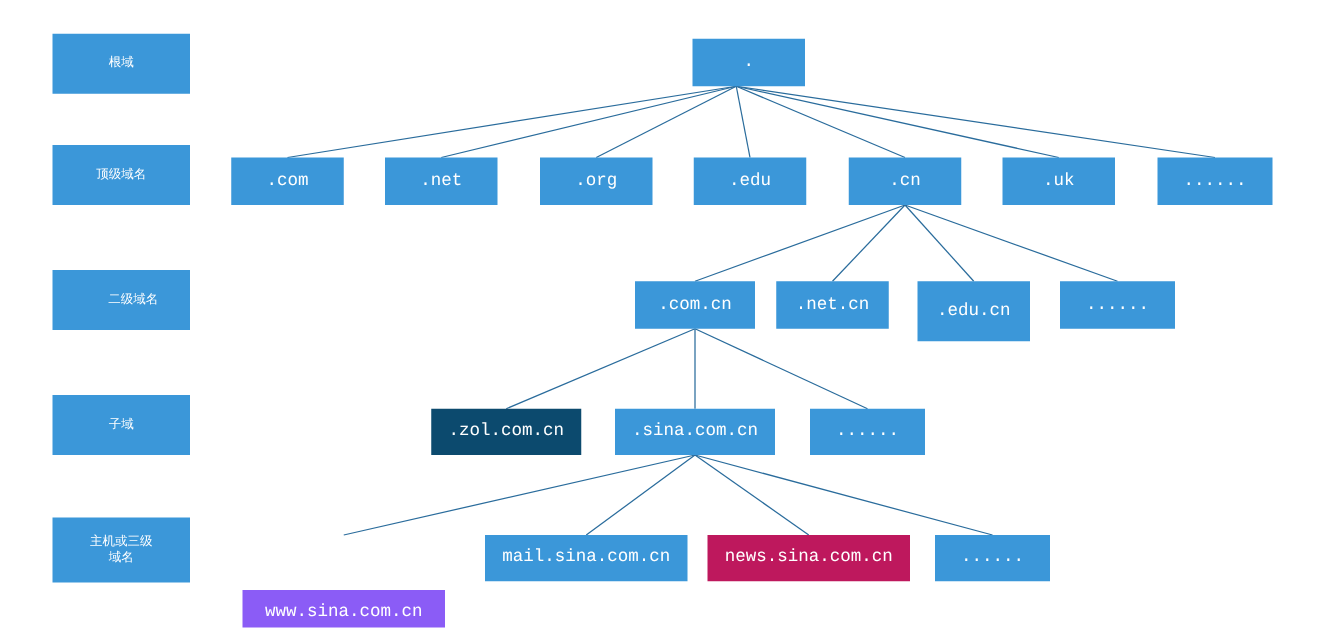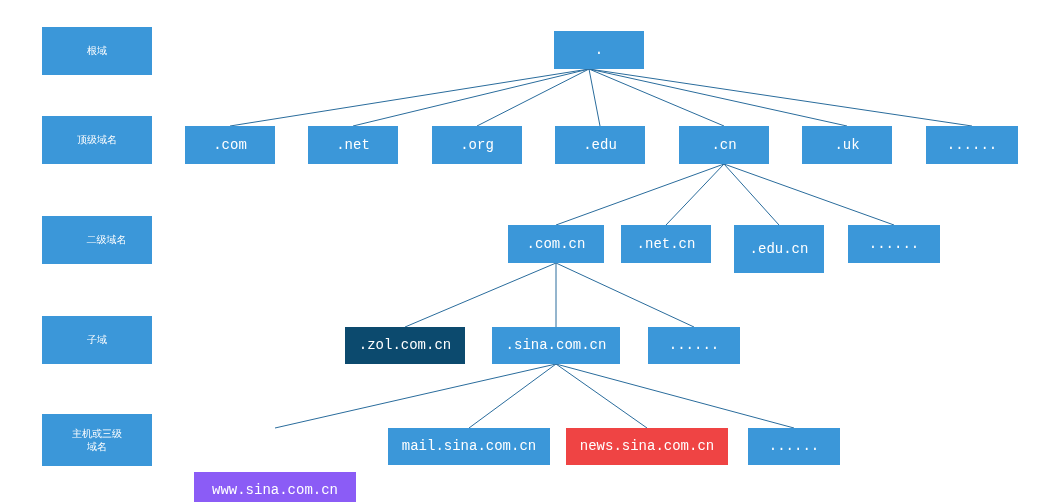--- a/index.html
+++ b/index.html
@@ -87,16 +87,16 @@
       <div class="node" style="left: 926px; top: 126px; width: 92px; height: 38px; background: rgb(59, 151, 217);">......</div>
       <div class="node" style="left: 508px; top: 225px; width: 96px; height: 38px; background: rgb(59, 151, 217);">.com.cn</div>
       <div class="node" style="left: 621px; top: 225px; width: 90px; height: 38px; background: rgb(59, 151, 217);">.net.cn</div>
       <div class="node" style="left: 734px; top: 225px; width: 90px; height: 48px; background: rgb(59, 151, 217);">.edu.cn</div>
       <div class="node" style="left: 848px; top: 225px; width: 92px; height: 38px; background: rgb(59, 151, 217);">......</div>
       <div class="node" style="left: 345px; top: 327px; width: 120px; height: 37px; background: #0c4a6e;">.zol.com.cn</div>
       <div class="node" style="left: 492px; top: 327px; width: 128px; height: 37px; background: rgb(59, 151, 217);">.sina.com.cn</div>
       <div class="node" style="left: 648px; top: 327px; width: 92px; height: 37px; background: rgb(59, 151, 217);">......</div>
       <div class="node" style="left: 194px; top: 428px; width: 162px; height: 37px; background: #8b5cf6; margin-top: 44px;">www.sina.com.cn</div>
       <div class="node" style="left: 388px; top: 428px; width: 162px; height: 37px; background: rgb(59, 151, 217);">mail.sina.com.cn</div>
-      <div class="node" style="left: 566px; top: 428px; width: 162px; height: 37px; background: #ef4444;">news.sina.com.cn</div>
+      <div class="node" style="left: 566px; top: 428px; width: 162px; height: 37px; background: #be185d;">news.sina.com.cn</div>
       <div class="node" style="left: 748px; top: 428px; width: 92px; height: 37px; background: rgb(59, 151, 217);">......</div>
     </div>
 </div>
 
 </body></html>

